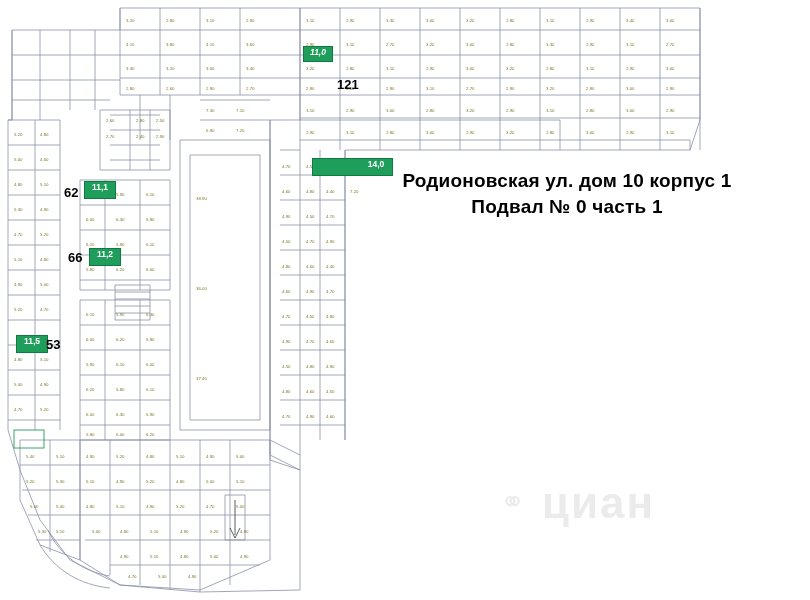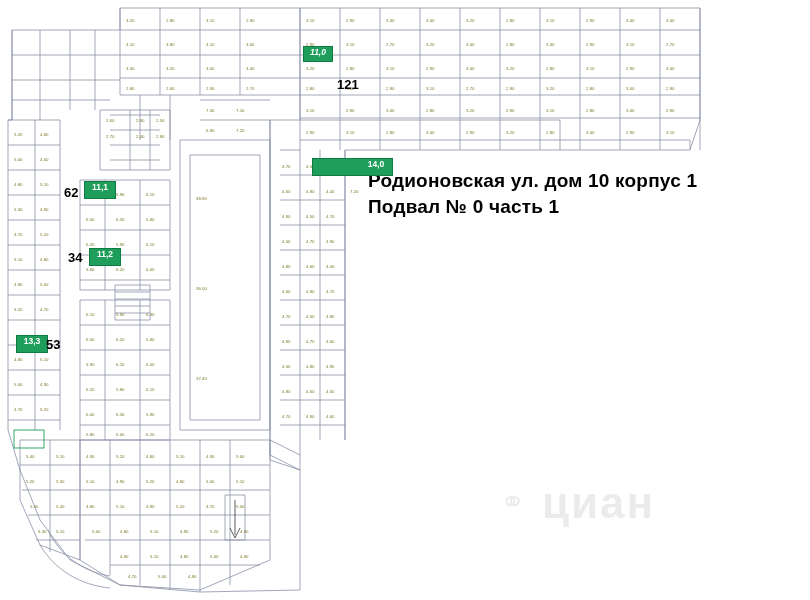--- a/index.html
+++ b/index.html
@@ -21,23 +21,24 @@
   }
   #floorplan-svg {
     position: absolute;
     left: 0;
     top: 0;
     width: 810px;
     height: 600px;
   }
   .title-block {
     position: absolute;
-    left: 368px;
+    left: 352px;
     top: 168px;
     width: 430px;
+    text-align: center;
     color: #000000;
     font-weight: bold;
     font-size: 19px;
     line-height: 26px;
     letter-spacing: 0.2px;
   }
   .title-line {
     white-space: nowrap;
   }
   .unit-label {
@@ -379,24 +380,24 @@
 
   <div class="unit-chip" style="left:303px; top:46px; width:26px; height:14px;font-style:italic;">11,0</div>
   <div class="unit-label" style="left:306px; top:78px;margin-left:31px;">121</div>
 
   <div class="unit-label" style="left:291px; top:161px;margin-left:41px;">17</div>
   <div class="unit-chip" style="left:312px; top:158px; width:30px; height:16px;padding-left:48px;">14,0</div>
 
   <div class="unit-label" style="left:64px; top:186px;">62</div>
   <div class="unit-chip" style="left:84px; top:181px; width:28px; height:16px;">11,1</div>
 
-  <div class="unit-label" style="left:68px; top:251px;">34</div>
+  <div class="unit-label" style="left:68px; top:251px;">66</div>
   <div class="unit-chip" style="left:89px; top:248px; width:28px; height:16px;">11,2</div>
 
-  <div class="unit-chip" style="left:16px; top:335px; width:28px; height:16px;">13,3</div>
+  <div class="unit-chip" style="left:16px; top:335px; width:28px; height:16px;">11,5</div>
   <div class="unit-label" style="left:46px; top:338px;">53</div>
 
   <div class="watermark">
     <span class="watermark-mark">⚭</span>
     <span class="watermark-text" style="position:absolute; left:42px; top:0;">циан</span>
   </div>
 
 </div>
 
 </body></html>

